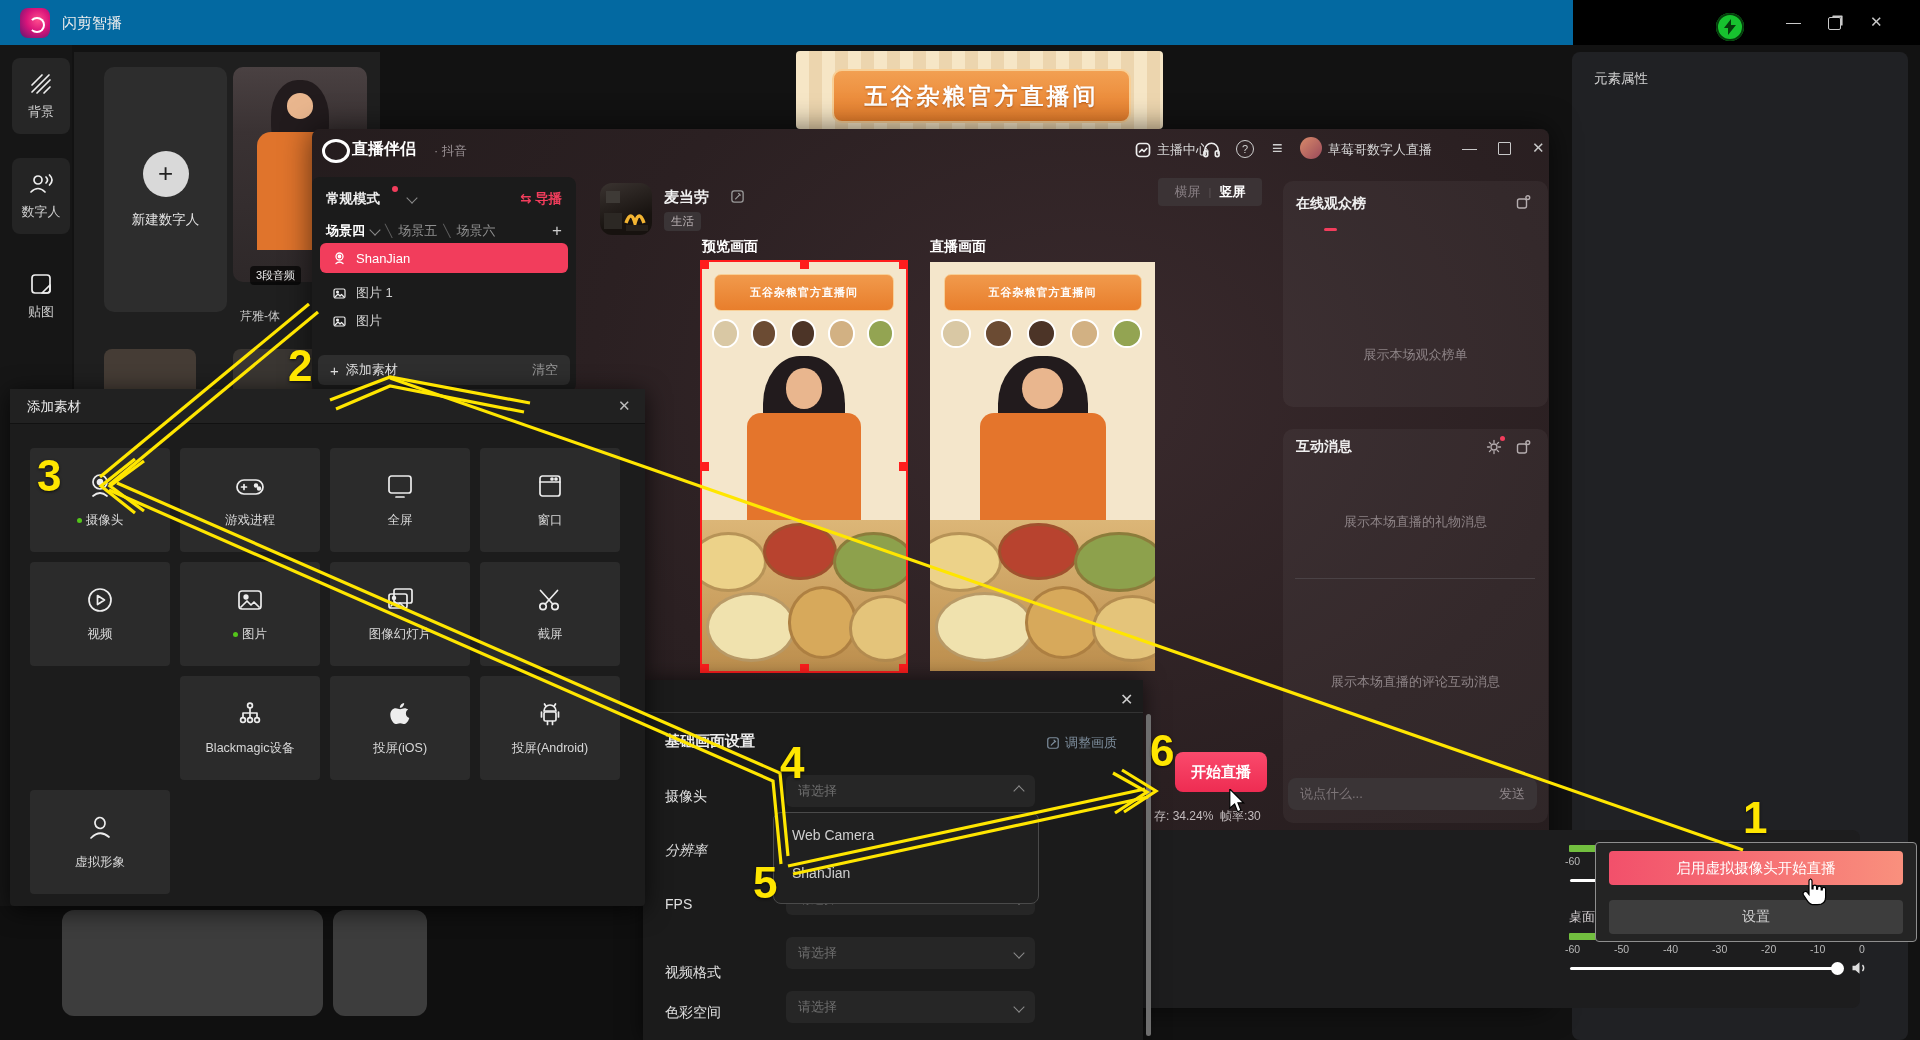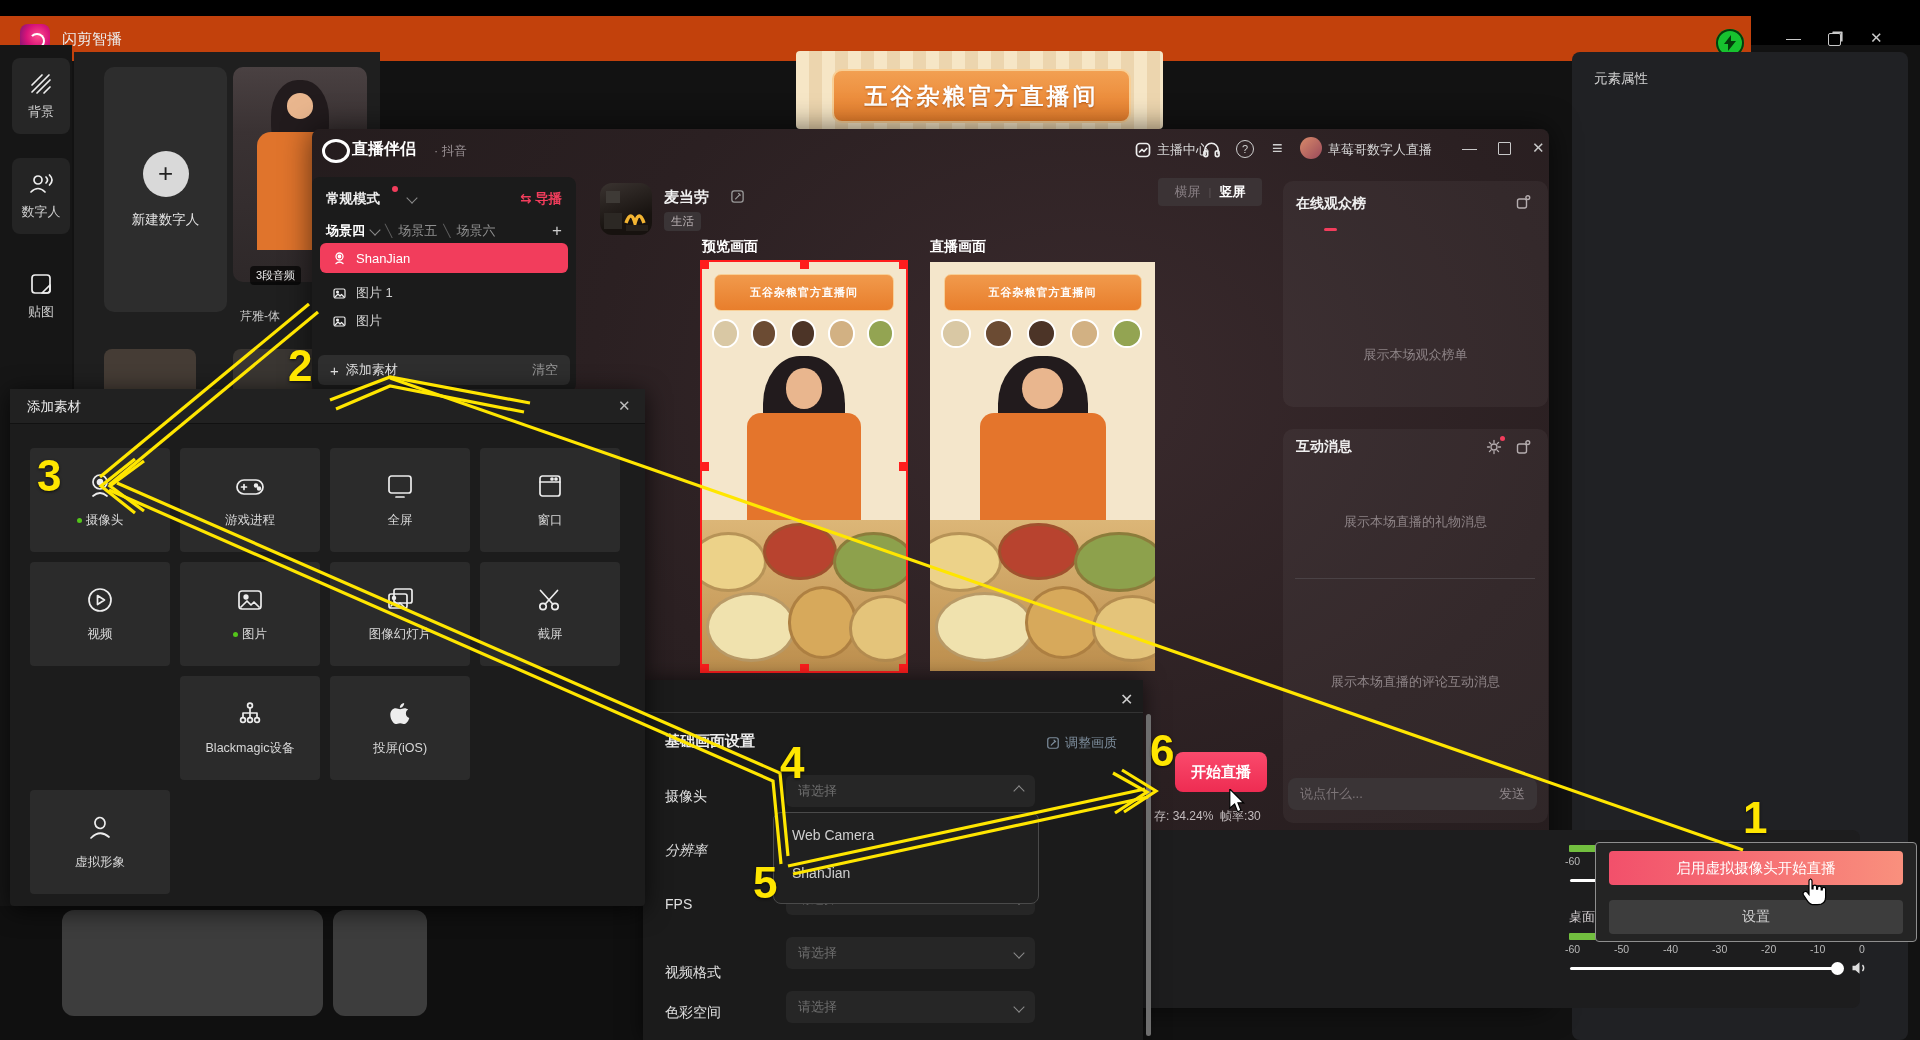--- a/index.html
+++ b/index.html
@@ -6,21 +6,21 @@
   body{width:1920px;height:1040px;position:relative;overflow:hidden;
        font-family:"Liberation Sans","DejaVu Sans",sans-serif;color:#ddd;
        -webkit-font-smoothing:antialiased;}
   .abs{position:absolute;}
   svg{display:block;}
   .ic{stroke:#ededed;stroke-width:1.7;fill:none;stroke-linecap:round;stroke-linejoin:round;}
   .chev{width:7px;height:7px;border-right:1.6px solid #8a8a8a;border-bottom:1.6px solid #8a8a8a;display:inline-block;}
   .chev.down{transform:rotate(45deg);}
   .chev.up{transform:rotate(-135deg);}
   
-  #titlebar{left:0;top:16px;width:1751px;height:45px;background:#c2410c;}
+  #titlebar{left:0;top:0;width:1573px;height:45px;background:#0369a1;}
   #app-logo{left:20px;top:8px;width:30px;height:30px;border-radius:8px;
      background:radial-gradient(circle at 60% 40%,#ff4d8d 0%,#d9147a 45%,#5c1670 100%);}
   #app-logo:after{content:"";position:absolute;left:9px;top:9px;width:12px;height:12px;border-radius:50%;
      border:2.5px solid #fff;border-left-color:transparent;}
   #app-title{left:62px;top:14px;font-size:15px;color:#ececec;}
   #green-badge{left:1716px;top:13px;width:28px;height:28px;border-radius:50%;background:#17c22f;
      box-shadow:0 0 0 2px #063b0c inset;display:flex;align-items:center;justify-content:center;}
   .wctl{color:#c9c9c9;font-size:15px;line-height:1;}
   
   #main-bg{left:0;top:45px;width:1920px;height:995px;background:#121212;}
@@ -598,20 +598,29 @@
         <circle cx="15" cy="21" r="2.4"></circle>
         <circle cx="22" cy="21" r="2.4"></circle>
       </svg>
     <span class="cell-label">Blackmagic设备</span>
   </div>
   <div class="cell" style="left:320px;top:287px;">
     <svg width="30" height="30" viewBox="0 0 30 30">
         <path d="M19.5,9.2 c-1.8,0 -3,1 -4.4,1 c-1.4,0 -2.7,-1 -4.4,-1 c-2.8,0 -5.4,2.4 -5.4,6.6 c0,4.6 3.2,9.2 5.4,9.2 c1.3,0 2.2,-0.8 4.4,-0.8 c2.2,0 3,0.8 4.4,0.8 c1.8,0 4,-3 4.8,-5.9 c-2.2,-0.9 -3.4,-2.7 -3.4,-4.6 c0,-1.8 0.9,-3.2 2.2,-3.9 c-0.9,-0.8 -2.2,-1.4 -3.6,-1.4 z M14.8,8.8 c-0.1,-2.4 1.9,-4.6 4.3,-4.8 c0.3,2.4 -1.9,4.8 -4.3,4.8 z" fill="#ededed"></path>
       </svg>
     <span class="cell-label">投屏(iOS)</span>
+  </div>
+  <div class="cell" style="left:470px;top:287px;">
+    <svg width="30" height="30" viewBox="0 0 30 30" class="ic">
+        <path d="M9,12 a6,6 0 0 1 12,0 z"></path>
+        <path d="M11,7.5 l-1.5,-2.5 M19,7.5 l1.5,-2.5"></path>
+        <rect x="9" y="13" width="12" height="9" rx="1.5"></rect>
+        <path d="M6.5,13 v5 M23.5,13 v5 M12.5,22.5 v3 M17.5,22.5 v3"></path>
+      </svg>
+    <span class="cell-label">投屏(Android)</span>
   </div>
 
   <div class="cell" style="left:20px;top:401px;">
     <svg width="30" height="30" viewBox="0 0 30 30" class="ic">
         <ellipse cx="15" cy="10" rx="5" ry="5.5" transform="rotate(-12 15 10)"></ellipse>
         <path d="M6,25 q9,-9 18,-1"></path>
       </svg>
     <span class="cell-label">虚拟形象</span>
   </div>
 </div>

